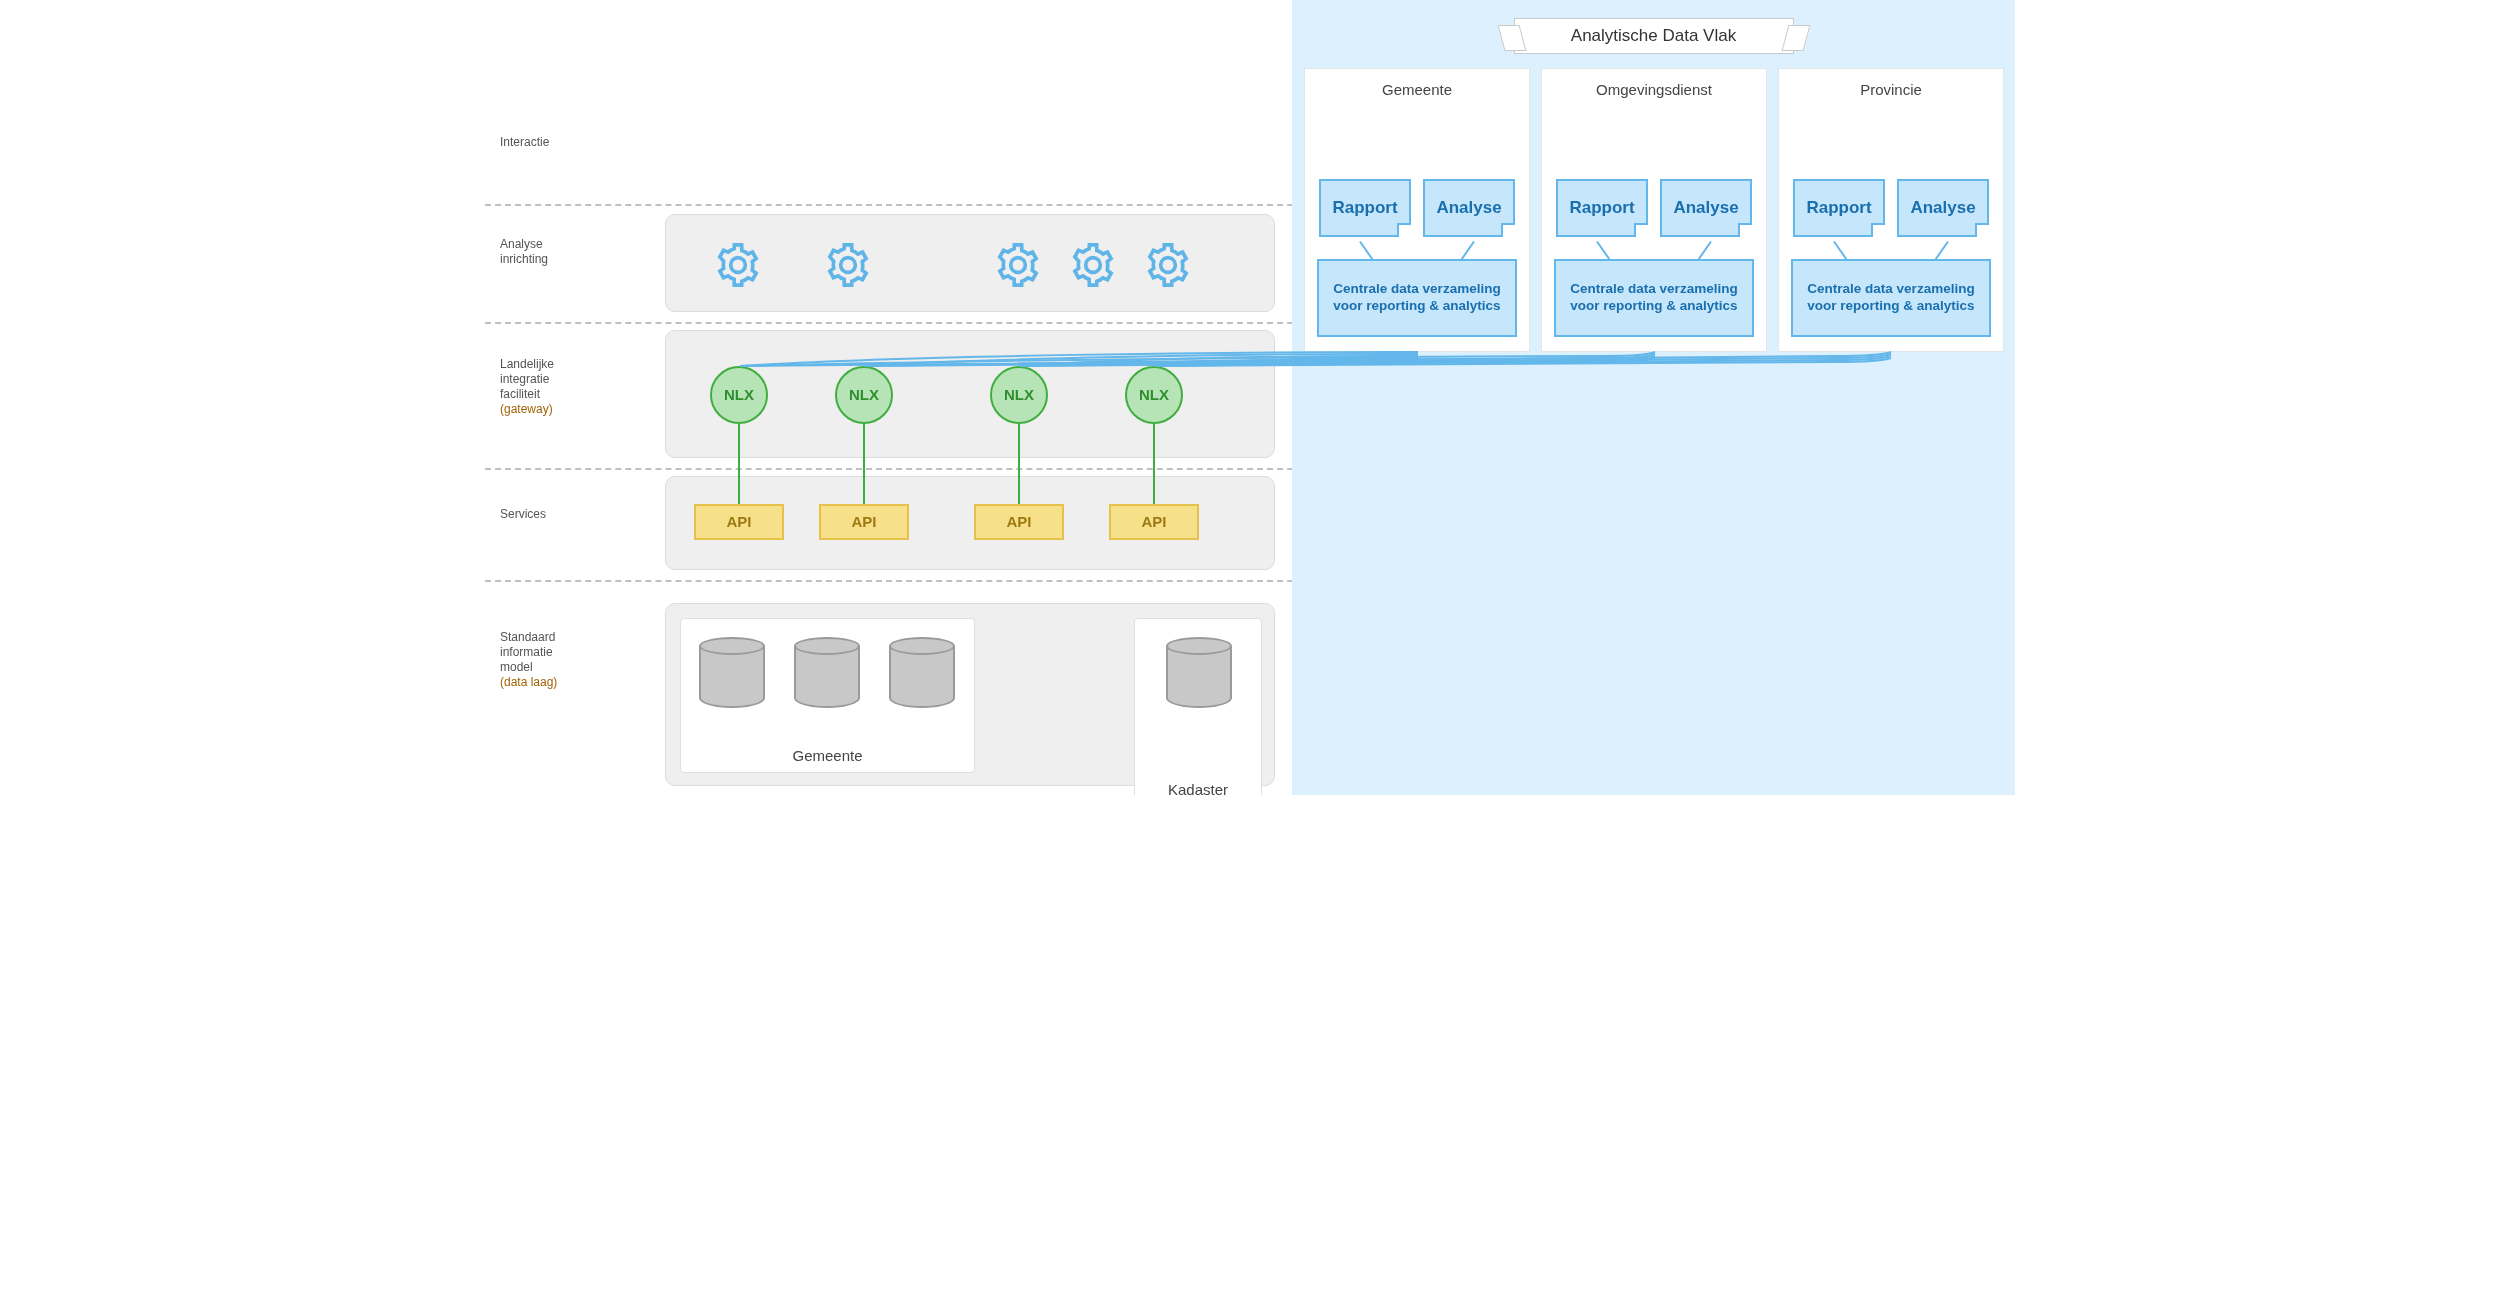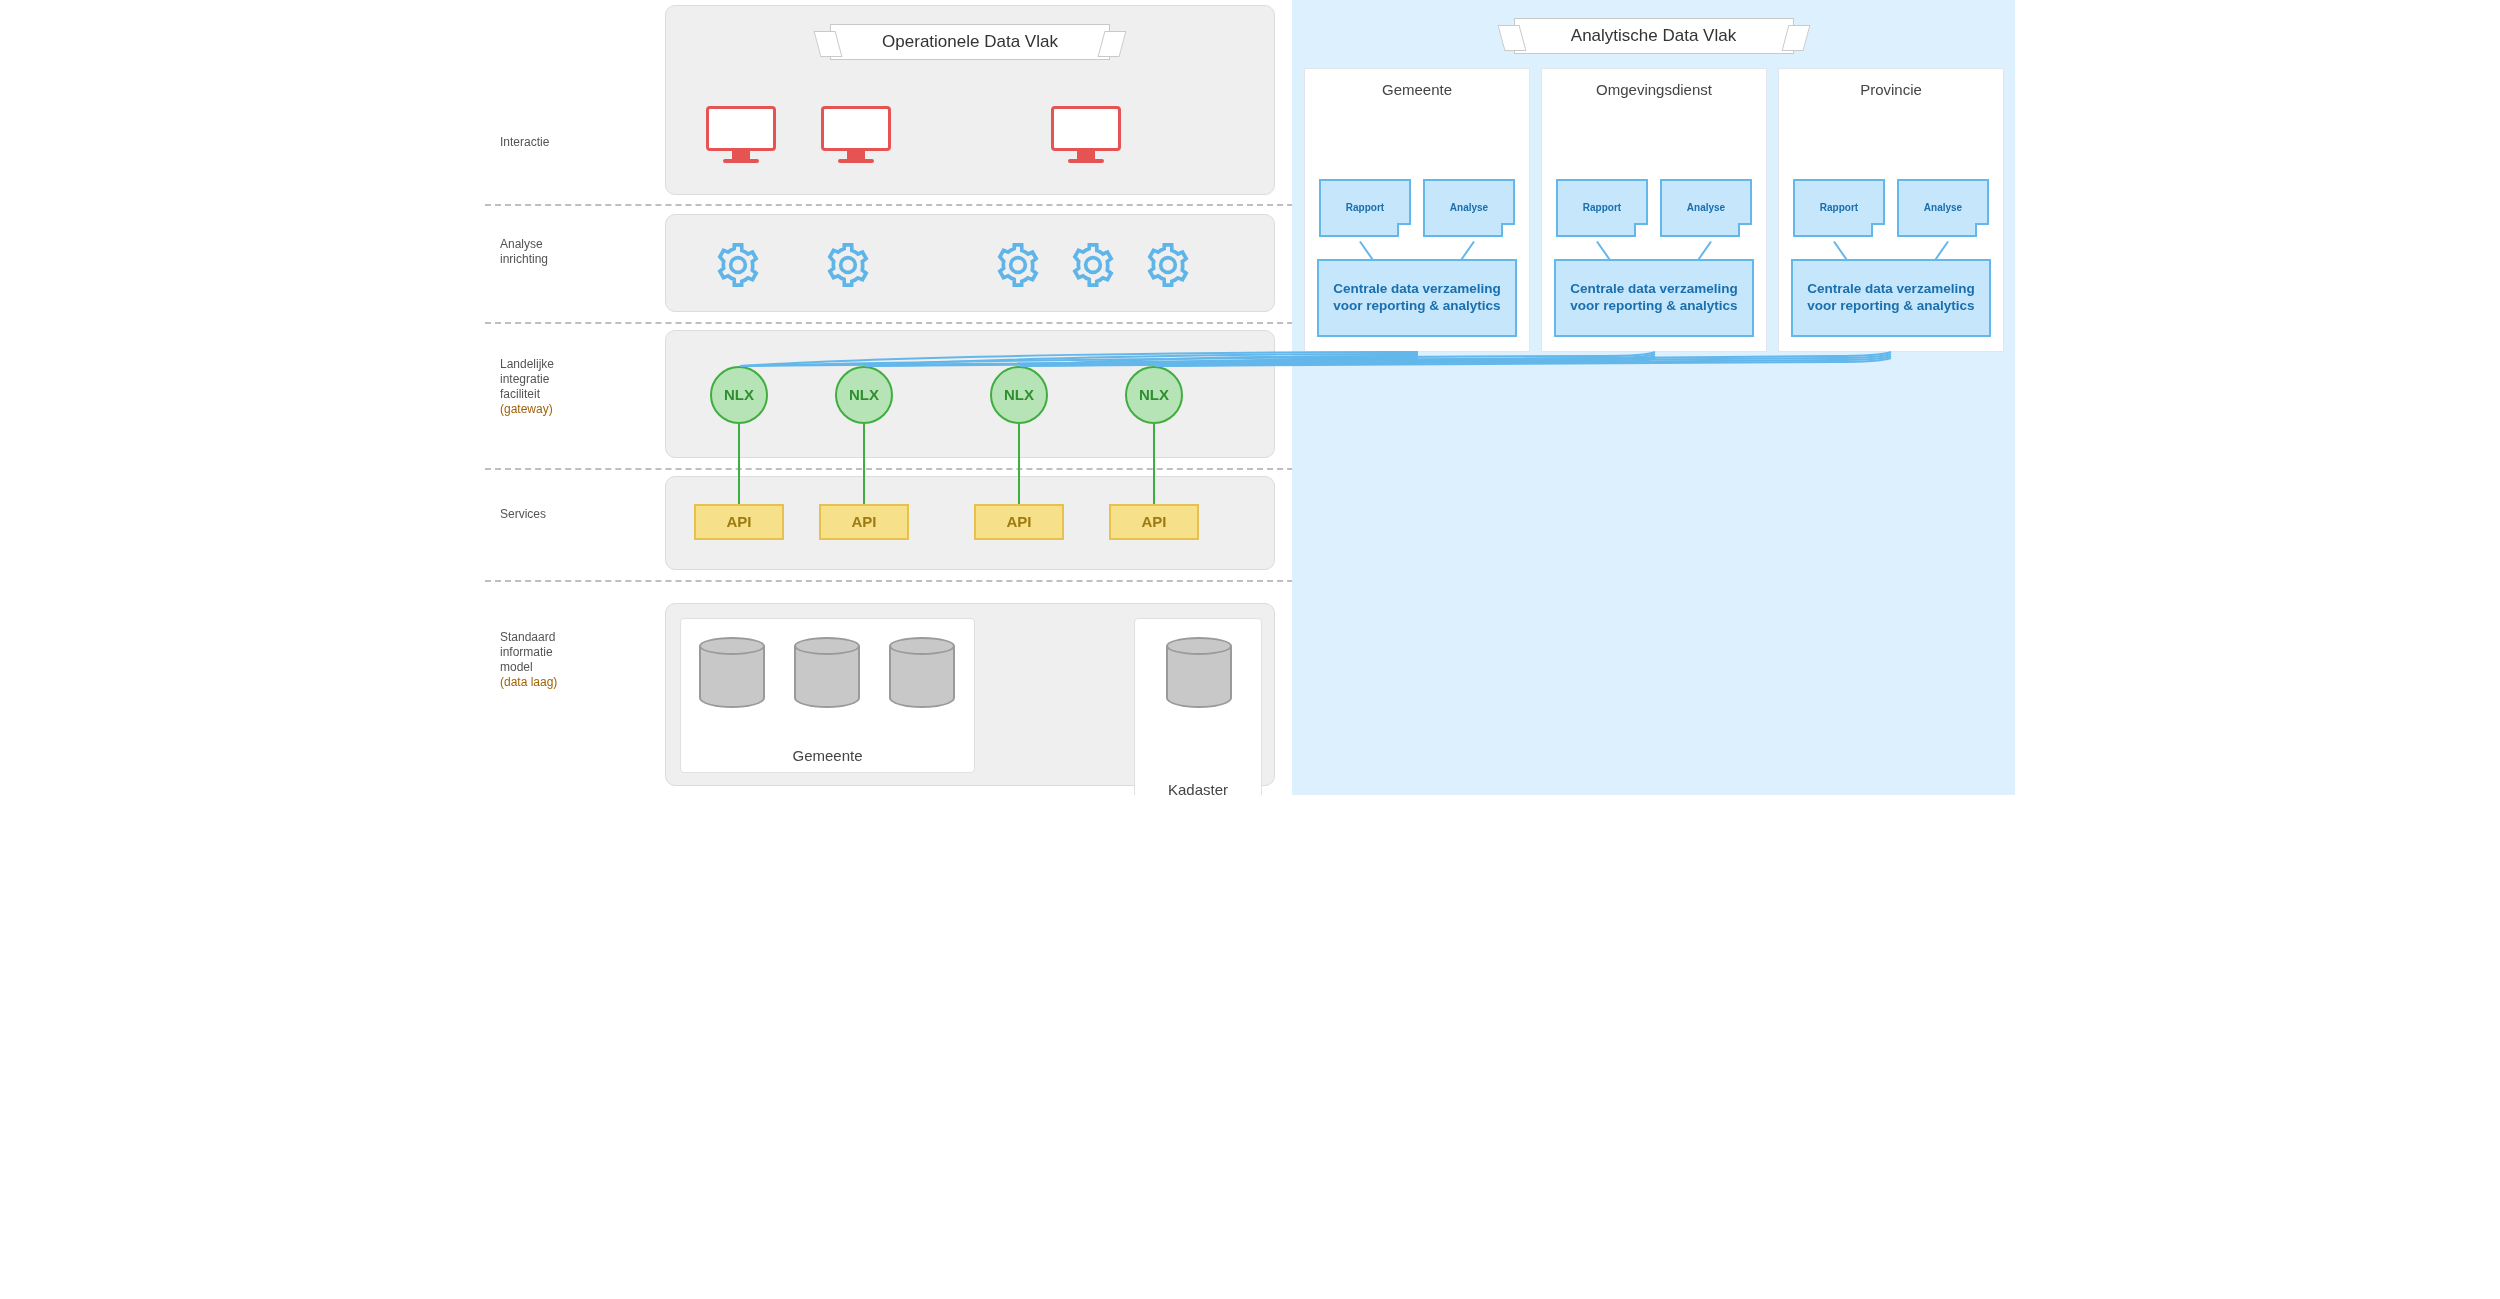--- a/index.html
+++ b/index.html
@@ -51,21 +51,21 @@
 
   
   .db { position:absolute; width:66px; height:78px; }
   .db .top { width:66px; height:18px; background:#c8c8c8; border:2px solid #9a9a9a; border-radius:50%/50%; position:relative; z-index:2; }
   .db .body{ width:66px; height:62px; background:#c8c8c8; border:2px solid #9a9a9a; border-top:none; border-radius:0 0 33px 33px/0 0 10px 10px; margin-top:-9px; position:relative; z-index:1;}
   .db .lbl { position:absolute; top:30px; left:0; right:0; text-align:center; font-size:12px; font-weight:700; color:#555; line-height:1.15; }
 
   
   .org { position:absolute; top:68px; width:226px; height:284px; background:#fff; border:1px solid #e0e6ec; }
   .org-title { text-align:center; padding:12px 0 8px; color:#444; font-size:15px; }
-  .doc { position:absolute; width:92px; height:58px; background:#c5e6fb; border:2px solid #63b7ea; color:#1a6fae; font-weight:700; font-size:10px; text-align:center; line-height:54px; }
+  .doc { position:absolute; width:92px; height:58px; background:#c5e6fb; border:2px solid #63b7ea; color:#1a6fae; font-weight:700; font-size:17px; text-align:center; line-height:54px; }
   .doc .fold { position:absolute; right:-2px; bottom:-2px; width:14px; height:14px; background:#fff; border-left:2px solid #63b7ea; border-top:2px solid #63b7ea; }
   .central { position:absolute; left:12px; right:12px; bottom:14px; height:78px; background:#c5e6fb; border:2px solid #63b7ea; color:#1a6fae; font-weight:700; font-size:13.5px; text-align:center; display:flex; align-items:center; justify-content:center; padding:4px 6px; line-height:1.25; }
   .docline { position:absolute; width:2px; background:#63b7ea; height:28px; top:170px; }
 
   
   .bluelines { position:absolute; inset:0; pointer-events:none; }
   .bluelines path { stroke:#63b7ea; stroke-width:2; fill:none; }
 </style>
 </head>
 <body>
@@ -118,38 +118,20 @@
     <div class="org" style="left:486px">
       <div class="org-title">Provincie</div>
       <div class="doc" style="left:14px; top:110px"><span>Rapport</span><span class="fold"></span></div>
       <div class="doc" style="right:14px;top:110px"><span>Analyse</span><span class="fold"></span></div>
       <div class="docline" style="left:62px; transform:rotate(-35deg)"></div>
       <div class="docline" style="right:62px;transform:rotate(35deg)"></div>
       <div class="central">Centrale data verzameling voor reporting &amp; analytics</div>
     </div>
   </div>
 
-  <div class="op-panel" style="top:5px;  height:190px">
-    <div class="banner">Operationele Data Vlak</div>
-    <div class="monitor" style="left:40px; top:100px">
-        <div class="screen"></div>
-        <div class="stand"></div>
-        <div class="base"></div>
-      </div>
-    <div class="monitor" style="left:155px;top:100px">
-        <div class="screen"></div>
-        <div class="stand"></div>
-        <div class="base"></div>
-      </div>
-    <div class="monitor" style="left:385px;top:100px">
-        <div class="screen"></div>
-        <div class="stand"></div>
-        <div class="base"></div>
-      </div>
-  </div>
   <div class="op-panel" style="top:214px;height:98px">
     <div class="gear" style="left:50px; top:28px">
         <svg viewBox="0 0 24 24">
           <path fill="none" stroke="#5fb4e8" stroke-width="2" d="M12 8a4 4 0 1 0 0 8 4 4 0 0 0 0-8zm8 4c0-.7-.1-1.3-.2-1.9l2.1-1.6-2-3.5-2.5 1a8 8 0 0 0-3.3-1.9L14 1h-4l-.1 2.1A8 8 0 0 0 6.6 5l-2.5-1-2 3.5L4.2 10c-.1.6-.2 1.2-.2 1.9s.1 1.3.2 1.9l-2.1 1.6 2 3.5 2.5-1a8 8 0 0 0 3.3 1.9L10 23h4l.1-2.1a8 8 0 0 0 3.3-1.9l2.5 1 2-3.5-2.1-1.6c.1-.6.2-1.2.2-1.9z"></path>
         </svg>
       </div>
     <div class="gear" style="left:160px;top:28px">
         <svg viewBox="0 0 24 24">
           <path fill="none" stroke="#5fb4e8" stroke-width="2" d="M12 8a4 4 0 1 0 0 8 4 4 0 0 0 0-8zm8 4c0-.7-.1-1.3-.2-1.9l2.1-1.6-2-3.5-2.5 1a8 8 0 0 0-3.3-1.9L14 1h-4l-.1 2.1A8 8 0 0 0 6.6 5l-2.5-1-2 3.5L4.2 10c-.1.6-.2 1.2-.2 1.9s.1 1.3.2 1.9l-2.1 1.6 2 3.5 2.5-1a8 8 0 0 0 3.3 1.9L10 23h4l.1-2.1a8 8 0 0 0 3.3-1.9l2.5 1 2-3.5-2.1-1.6c.1-.6.2-1.2.2-1.9z"></path>
         </svg>

